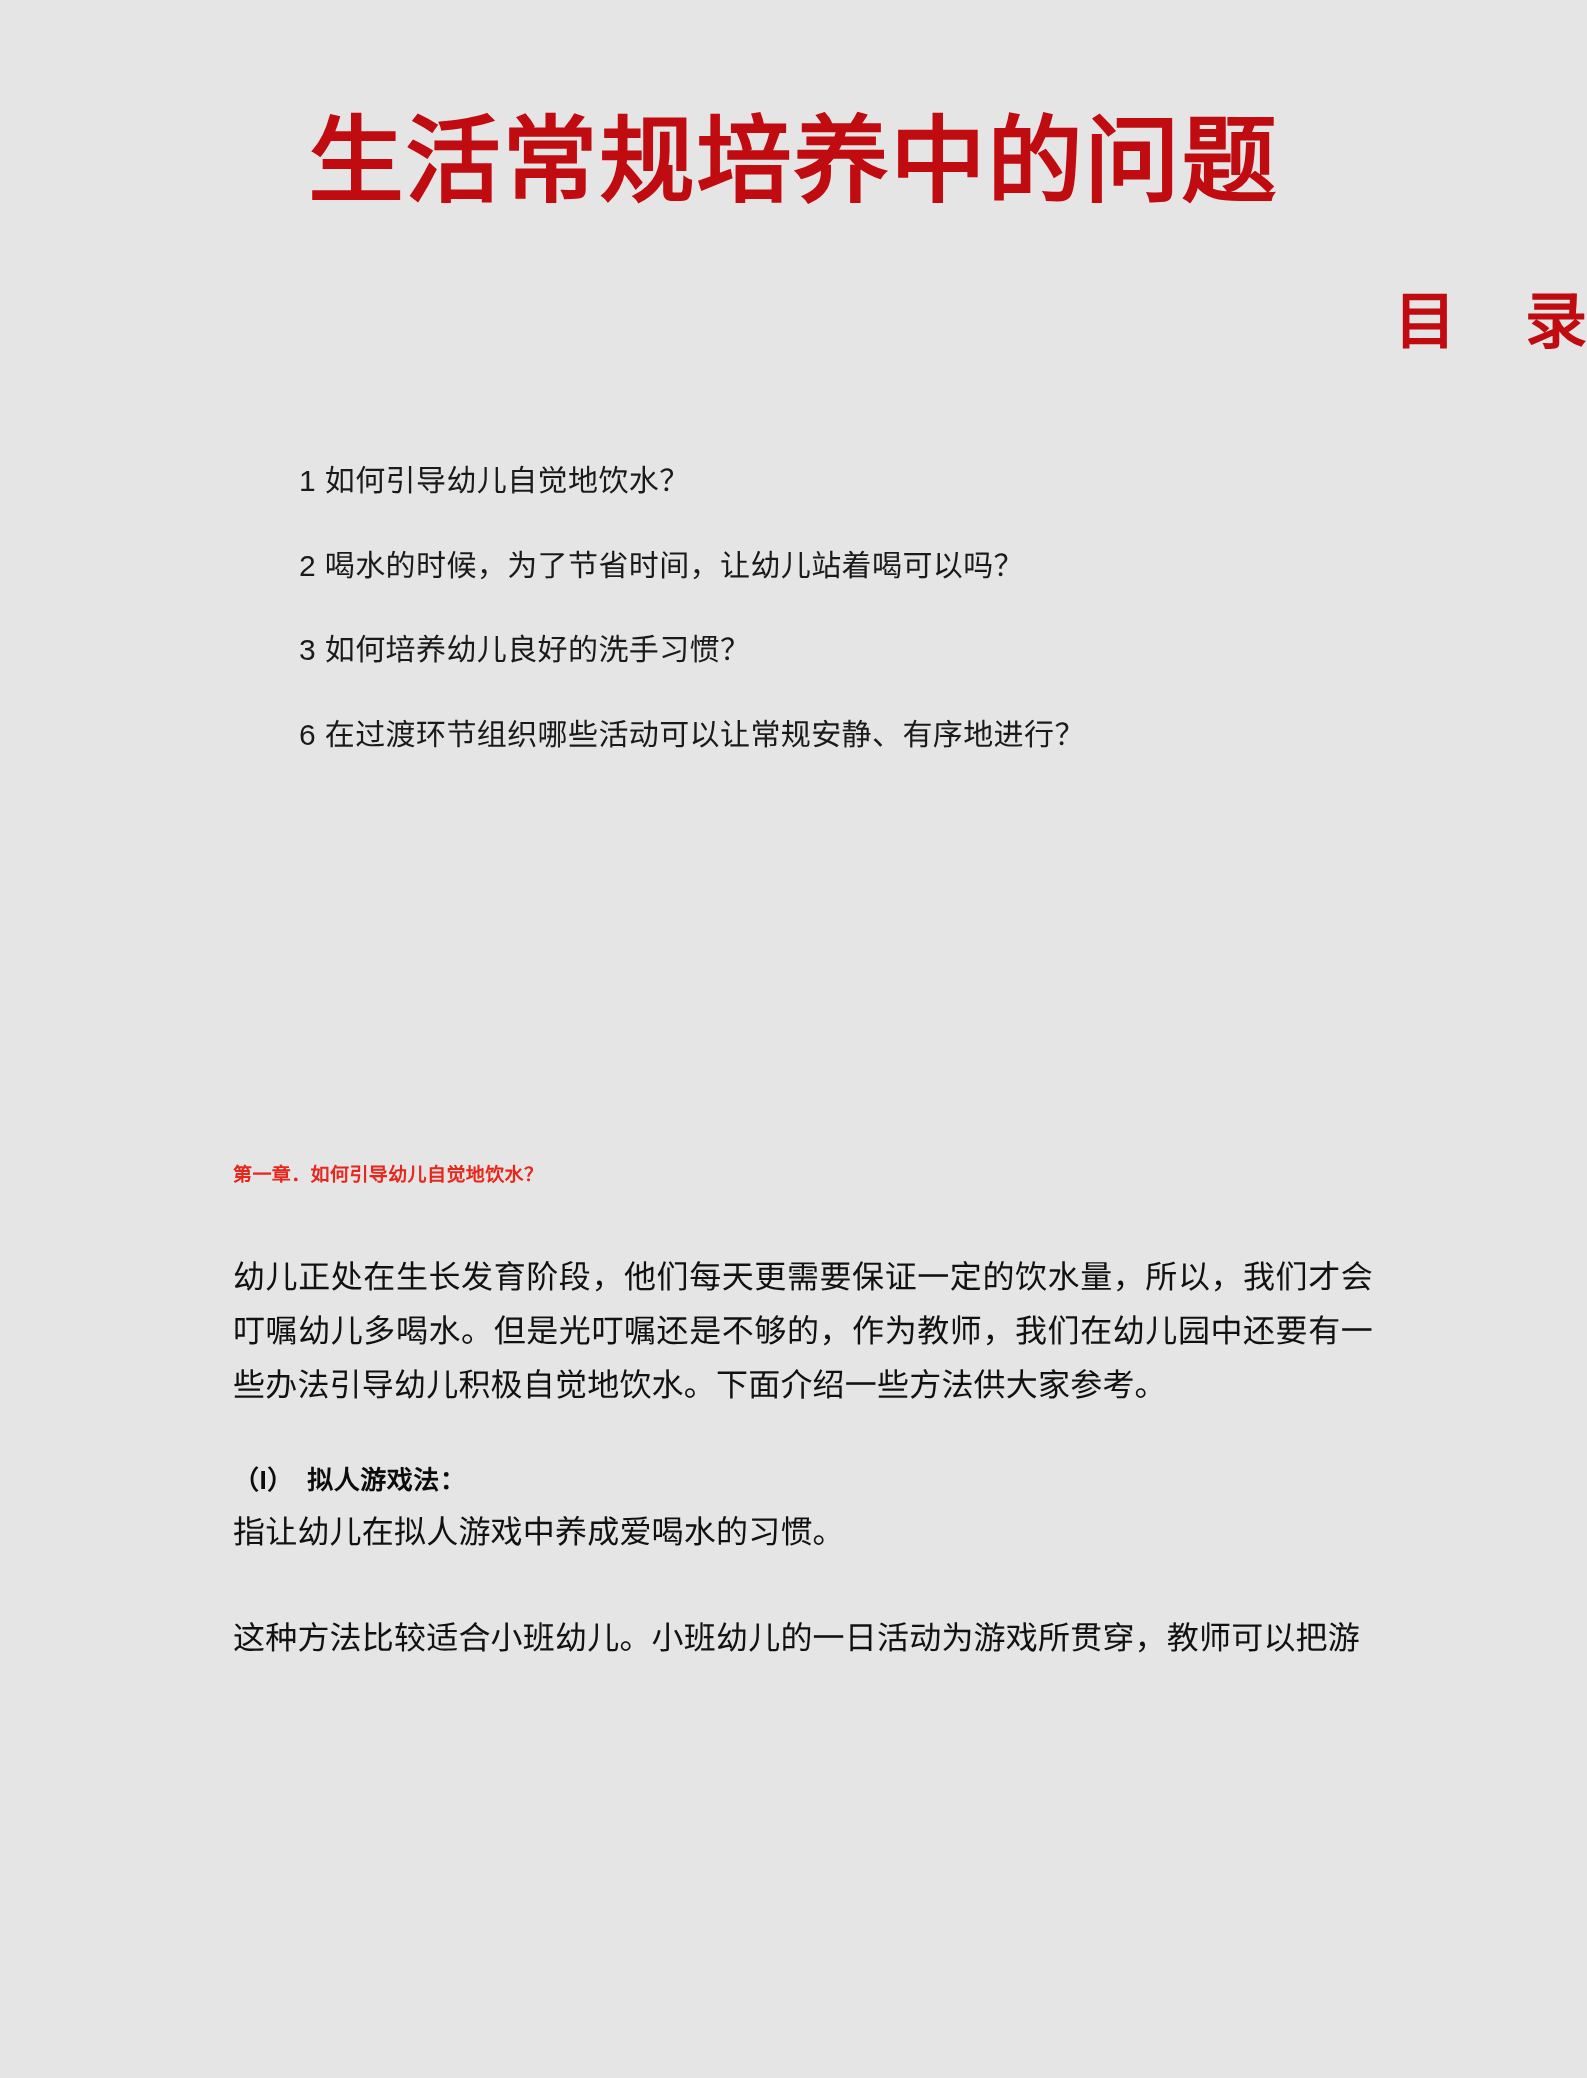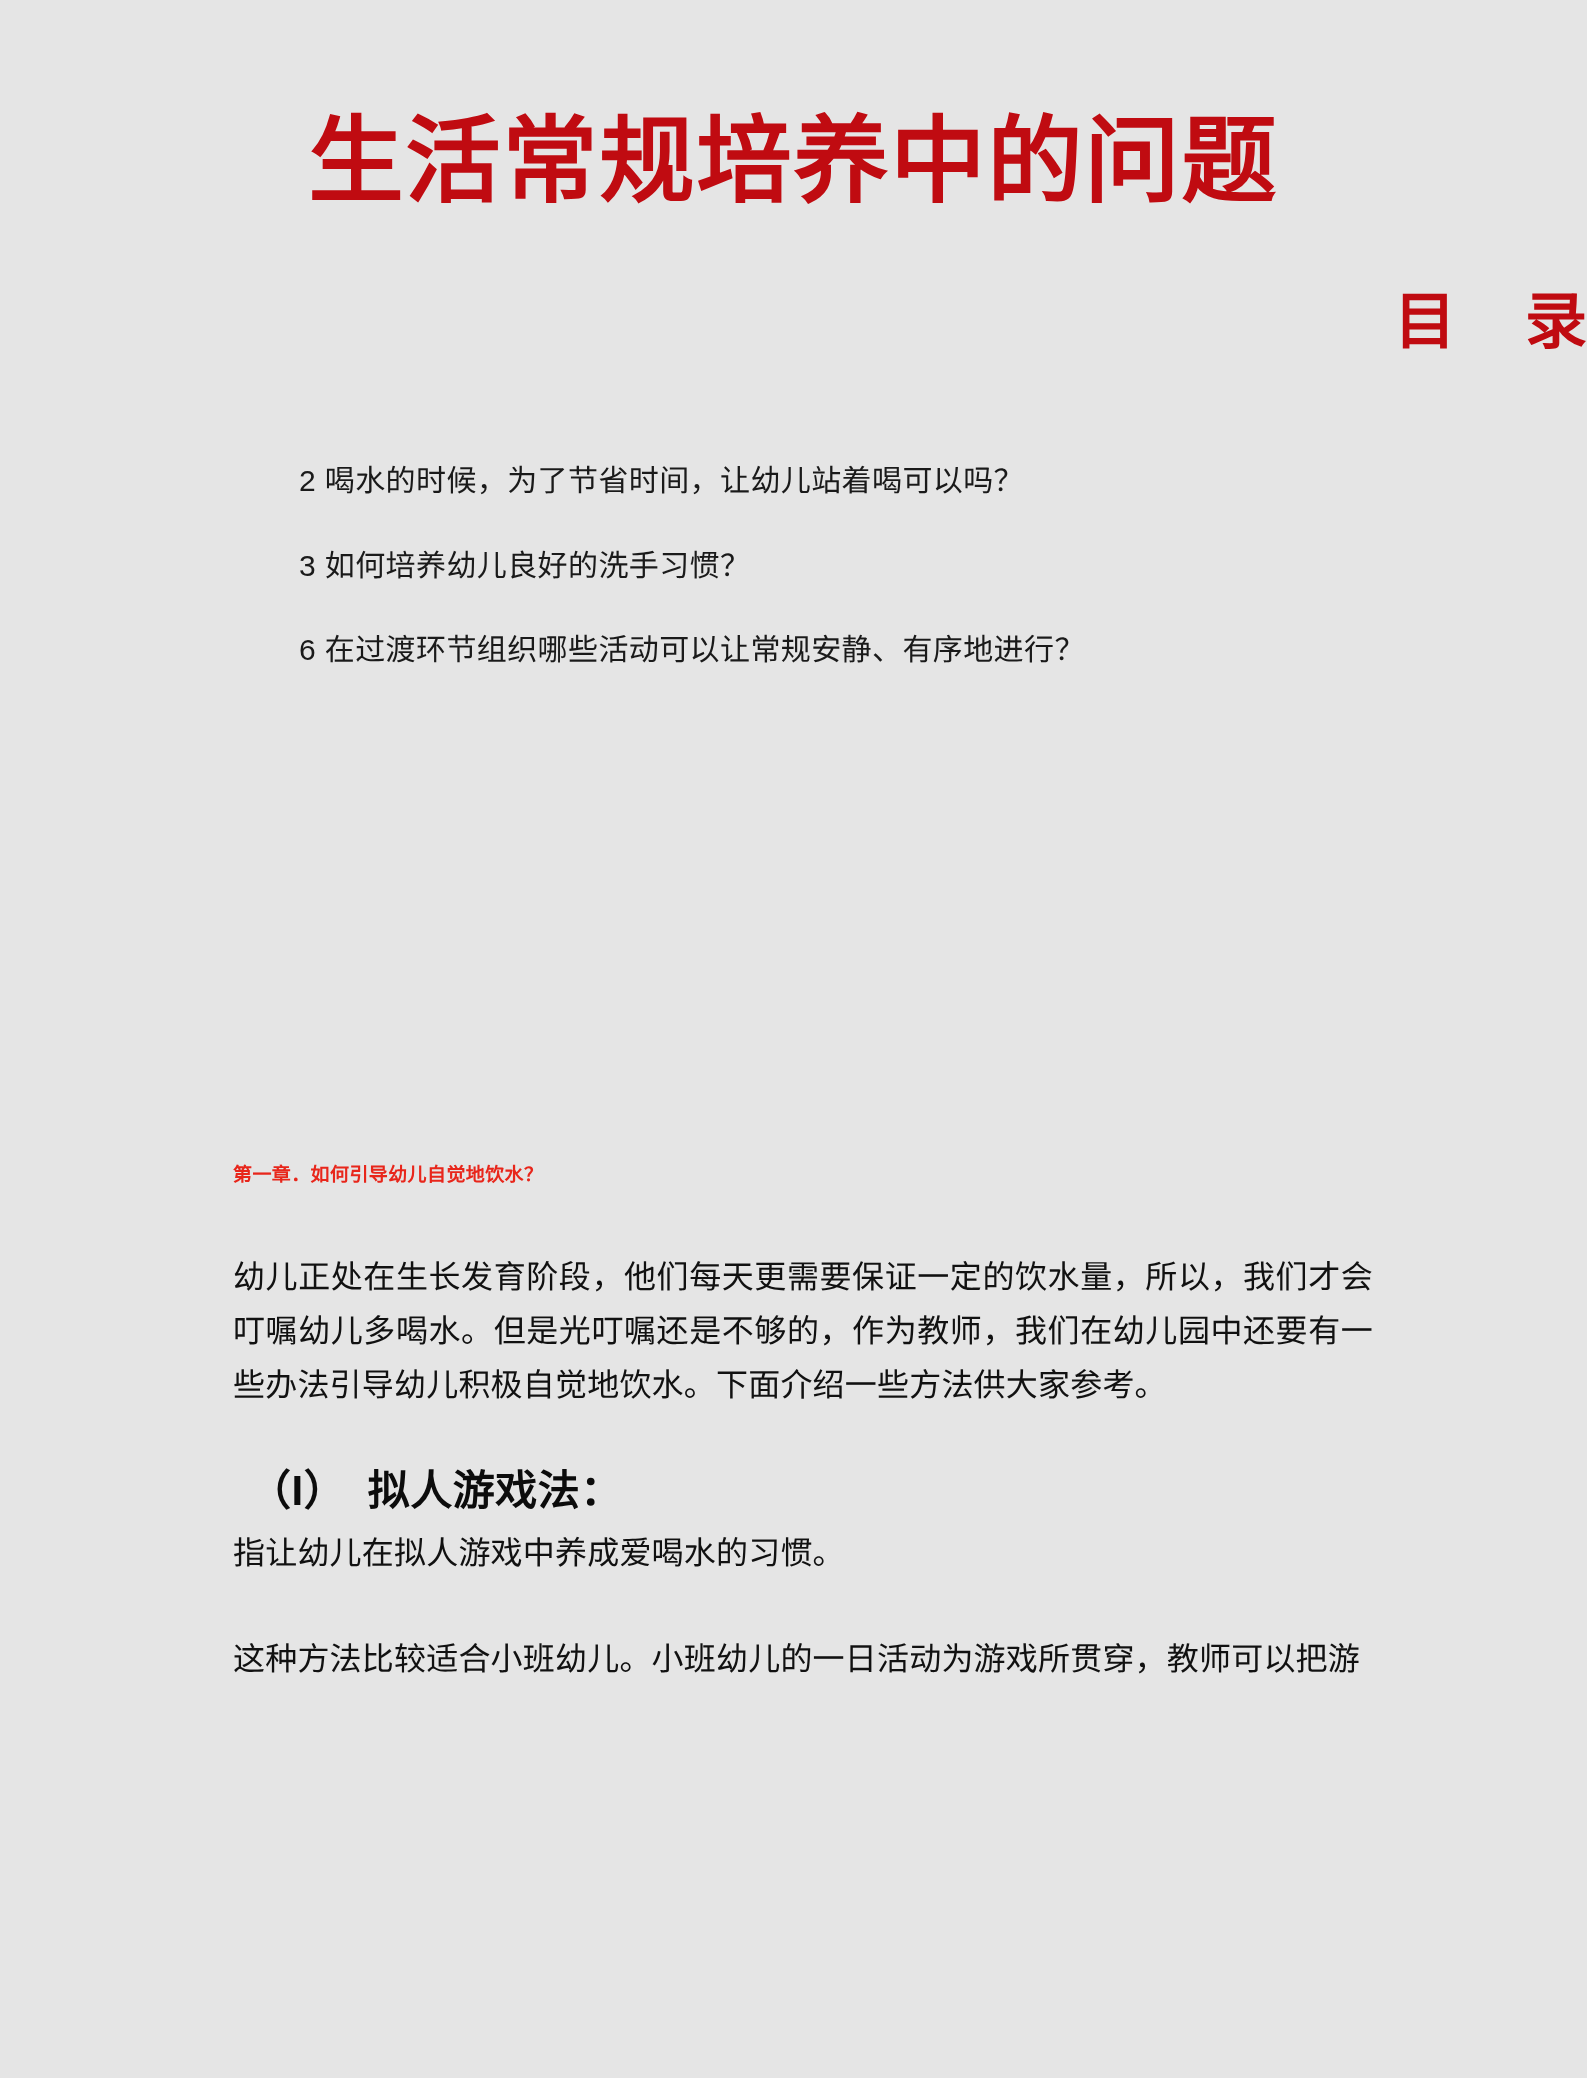--- a/index.html
+++ b/index.html
@@ -90,43 +90,44 @@
     font-size: 32px;
     line-height: 54px;
     color: #111111;
     margin: 0;
     text-align: justify;
     text-justify: inter-ideograph;
     letter-spacing: 0.2px;
   }
   .para-gap { height: 52px; }
   .sub-heading {
-    font-size: 42px;
+    font-size: 26px;
     font-weight: 700;
     line-height: 1.3;
     color: #0c0c0c;
-    margin: 0 0 8px 16px;
+    margin: 0 0 8px 0;
     white-space: pre;
     letter-spacing: 0.5px;
   }
   .para.clipped {
     white-space: nowrap;
     overflow: hidden;
   }
 </style>
 </head>
 <body>
 
 <div class="page">
 
   <div class="doc-title">生活常规培养中的问题</div>
 
   <div class="doc-subtitle">目    录</div>
 
   <div class="toc">
+    <div class="toc-item">1 如何引导幼儿自觉地饮水？</div>
     <div class="toc-item">2 喝水的时候，为了节省时间，让幼儿站着喝可以吗？</div>
     <div class="toc-item">3 如何培养幼儿良好的洗手习惯？</div>
     <div class="toc-item">6 在过渡环节组织哪些活动可以让常规安静、有序地进行？</div>
   </div>
 
   <div class="content">
 
     <div class="chapter-heading">第一章．如何引导幼儿自觉地饮水？</div>
 
 

